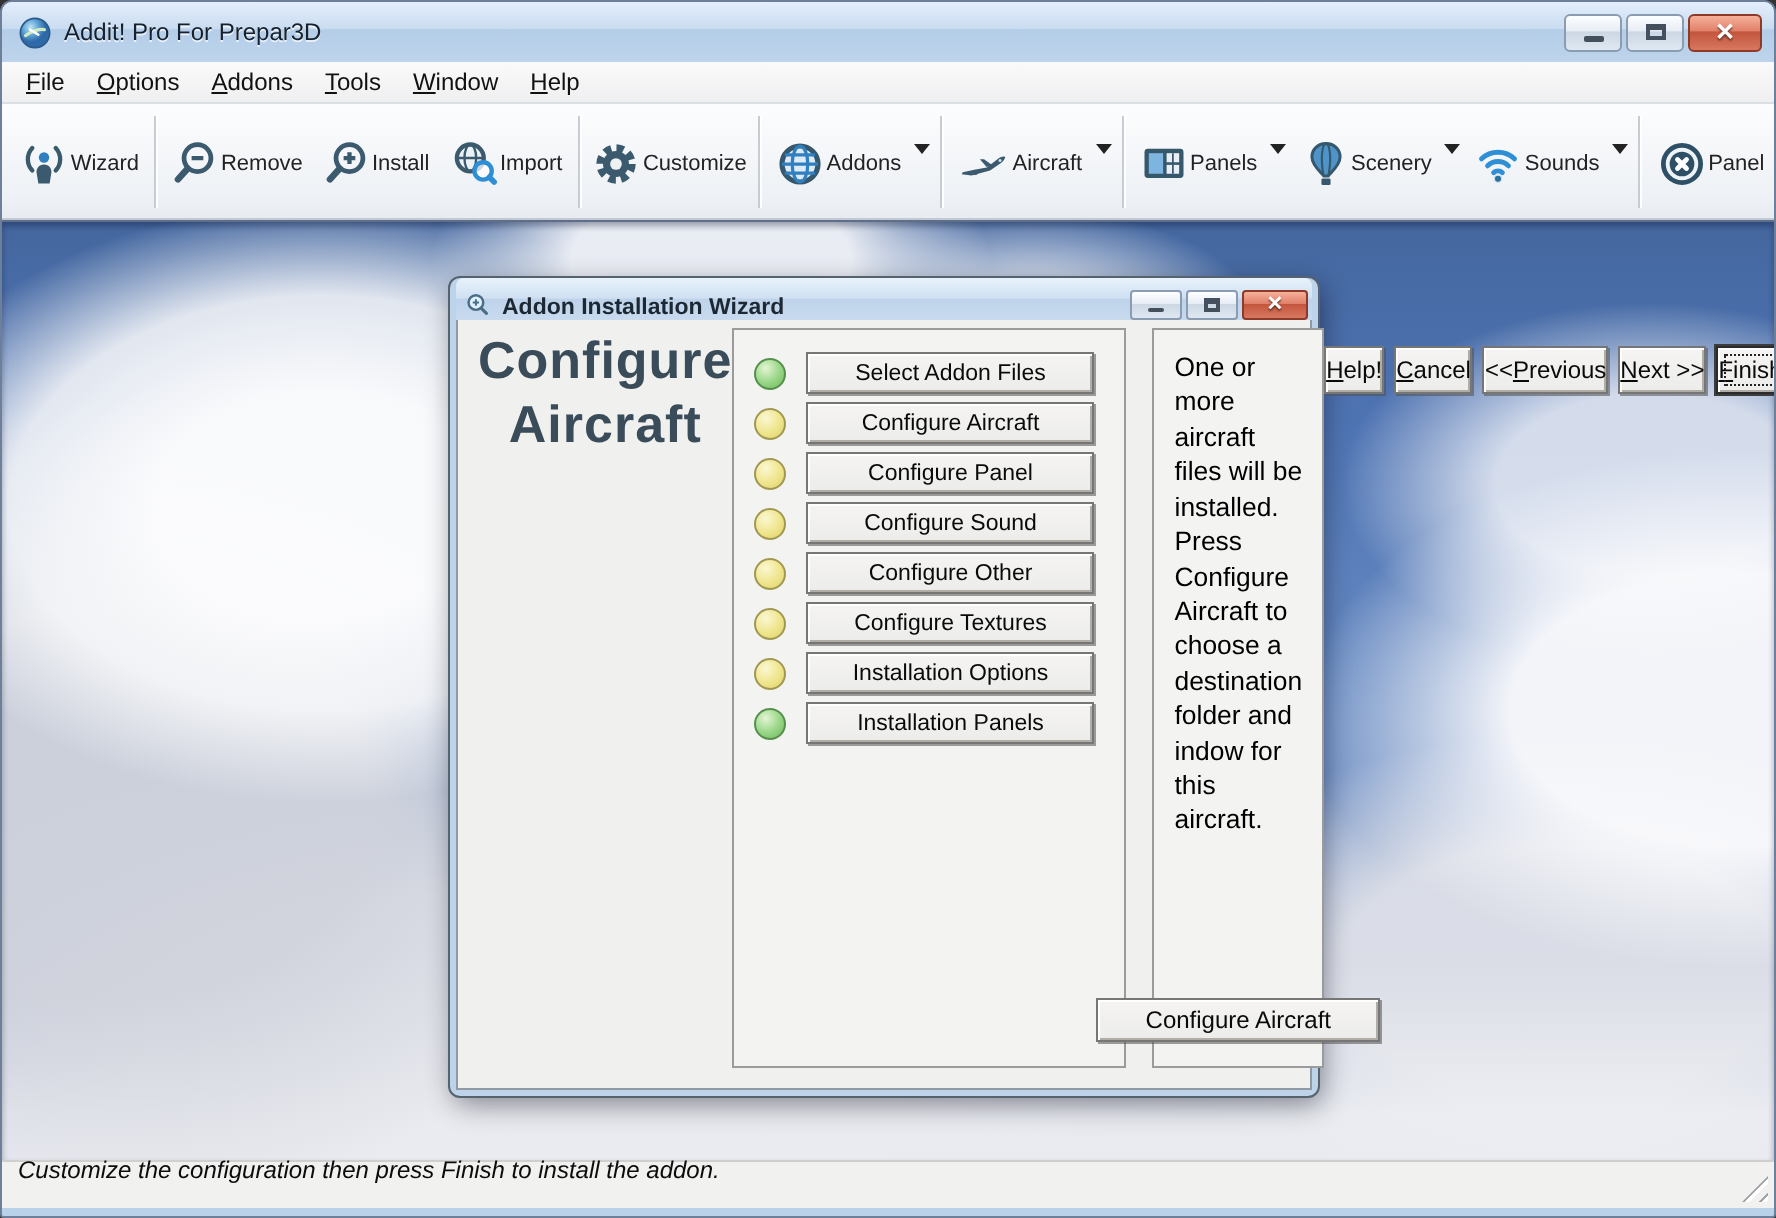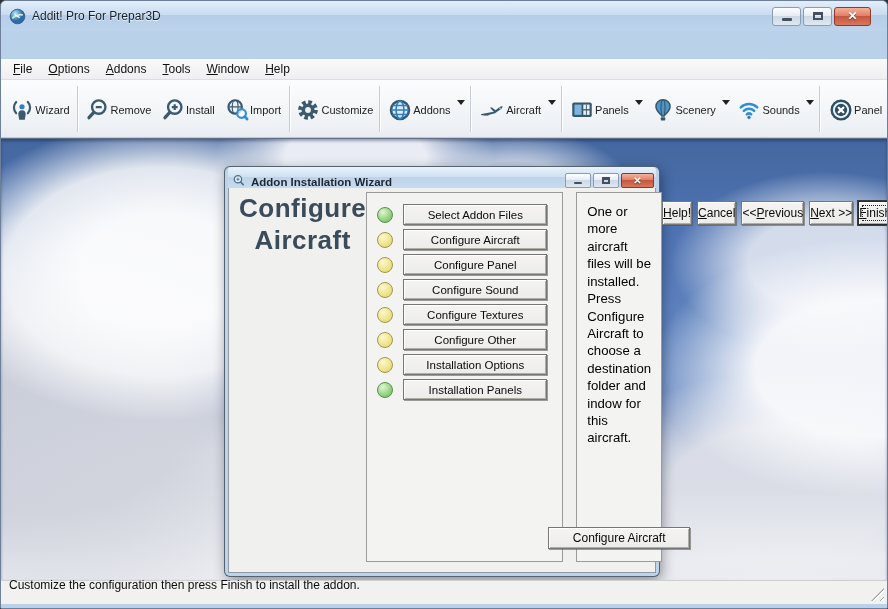--- a/index.html
+++ b/index.html
@@ -8,39 +8,39 @@
   .window{
     width:888px; height:609px; display:flex; flex-direction:column;
     background:#b9d2ea; border:1px solid #6d7f99; border-radius:6px 6px 2px 2px;
     overflow:hidden;
   }
 
   
   .titlebar{
     height:30px; flex:0 0 30px; display:flex; align-items:center;
     background:linear-gradient(180deg,#e3eefb 0%,#cadcf0 45%,#b4cde8 46%,#bed4ec 100%);
-    padding:0 16px 0 8px;
+    padding:0 6px 0 8px;
   }
   .app-icon{ width:17px; height:17px; margin-right:6px; flex:0 0 auto; }
   .titlebar-title{ font-size:12px; color:#15212e; flex:1; text-shadow:0 1px 0 rgba(255,255,255,.7); }
   .win-controls{ display:flex; gap:2px; }
   .win-btn{
     width:29px; height:19px; border:1px solid #86552d00; border:1px solid #8a9cb2;
     border-radius:3px; background:linear-gradient(180deg,#fdfeff,#e7edf5 45%,#ccd7e4 46%,#dfe8f2);
     display:flex; align-items:center; justify-content:center;
   }
   .win-btn.close{ width:37px; background:linear-gradient(180deg,#f6b09a,#e08068 45%,#c2553c 46%,#d8775f); border-color:#8d3a28; }
   .g-min{ width:10px; height:3px; background:#44505e; border-radius:1px; margin-top:6px; }
   .g-max{ width:10px; height:8px; border:2px solid #44505e; border-top-width:3px; background:#fff0; }
   .g-close{ font-size:12px; font-weight:bold; color:#fff; text-shadow:0 1px 1px rgba(0,0,0,.5); line-height:1; }
 
   
   .menubar{
     height:21px; flex:0 0 21px; background:linear-gradient(180deg,#fafafa,#efeff1);
-    display:flex; align-items:center; padding-left:4px; border-bottom:1px solid #dcdfe3;margin-top:28px;
+    display:flex; align-items:center; padding-left:4px; border-bottom:1px solid #dcdfe3;
   }
   .menu-item{ font-size:12px; color:#111; padding:2px 8px 3px; cursor:default; }
   .menu-item u{ text-underline-offset:1px; }
 
   
   .toolbar{
     height:58px; flex:0 0 58px; display:flex; align-items:stretch;
     background:linear-gradient(180deg,#fcfdfe,#eef1f5 80%,#e8ecf1);
     border-bottom:1px solid #c2c9d2; padding:2px 0 1px 4px;
   }
@@ -129,21 +129,21 @@
   .dlg-footer{ flex:0 0 auto; display:flex; gap:5px; margin-top:9px; }
   .footer-btn{ flex:1; height:24px; font-size:12px; }
   .footer-btn.default{
     border:1px solid #2b2b2b; box-shadow:inset 1px 1px 0 #ffffff, inset -1px -1px 0 #b0ada7, 0 0 0 1px #3c3c3c;
     outline:1px dotted #222; outline-offset:-5px;
   }
 
   
   .statusbar{
     height:24px; flex:0 0 24px; background:#f1f1f0; border-top:1px solid #cfcfcf;
-    display:flex; align-items:center; padding:0 4px 16px 8px; position:relative;
+    display:flex; align-items:center; padding:0 4px 16px 8px; position:relative;font-style:italic;
   }
   .status-text{ font-size:12px; color:#0c0c0c; }
   .resize-grip{
     position:absolute; right:3px; bottom:3px; width:13px; height:13px;
     background:repeating-linear-gradient(135deg, rgba(0,0,0,0) 0 3px, #9fa2a6 3px 4px, #ffffff 4px 6px);
     clip-path:polygon(100% 0, 100% 100%, 0 100%);
   }
   .bottom-frame{ height:4px; flex:0 0 4px; background:#b9d2ea; }
   u{ text-decoration:underline; }
 </style>
@@ -397,25 +397,25 @@
             <div class="step-row" data-status="yellow">
               <div class="status-circle"></div>
               <button class="btn3d step-btn">Configure Panel</button>
             </div>
             <div class="step-row" data-status="yellow">
               <div class="status-circle"></div>
               <button class="btn3d step-btn">Configure Sound</button>
             </div>
             <div class="step-row" data-status="yellow">
               <div class="status-circle"></div>
+              <button class="btn3d step-btn">Configure Other</button>
+            </div>
+            <div class="step-row" data-status="yellow">
+              <div class="status-circle"></div>
               <button class="btn3d step-btn">Configure Textures</button>
-            </div>
-            <div class="step-row" data-status="yellow">
-              <div class="status-circle"></div>
-              <button class="btn3d step-btn">Configure Other</button>
             </div>
             <div class="step-row" data-status="yellow">
               <div class="status-circle"></div>
               <button class="btn3d step-btn">Installation Options</button>
             </div>
             <div class="step-row" data-status="green">
               <div class="status-circle"></div>
               <button class="btn3d step-btn">Installation Panels</button>
             </div>
           </div>

